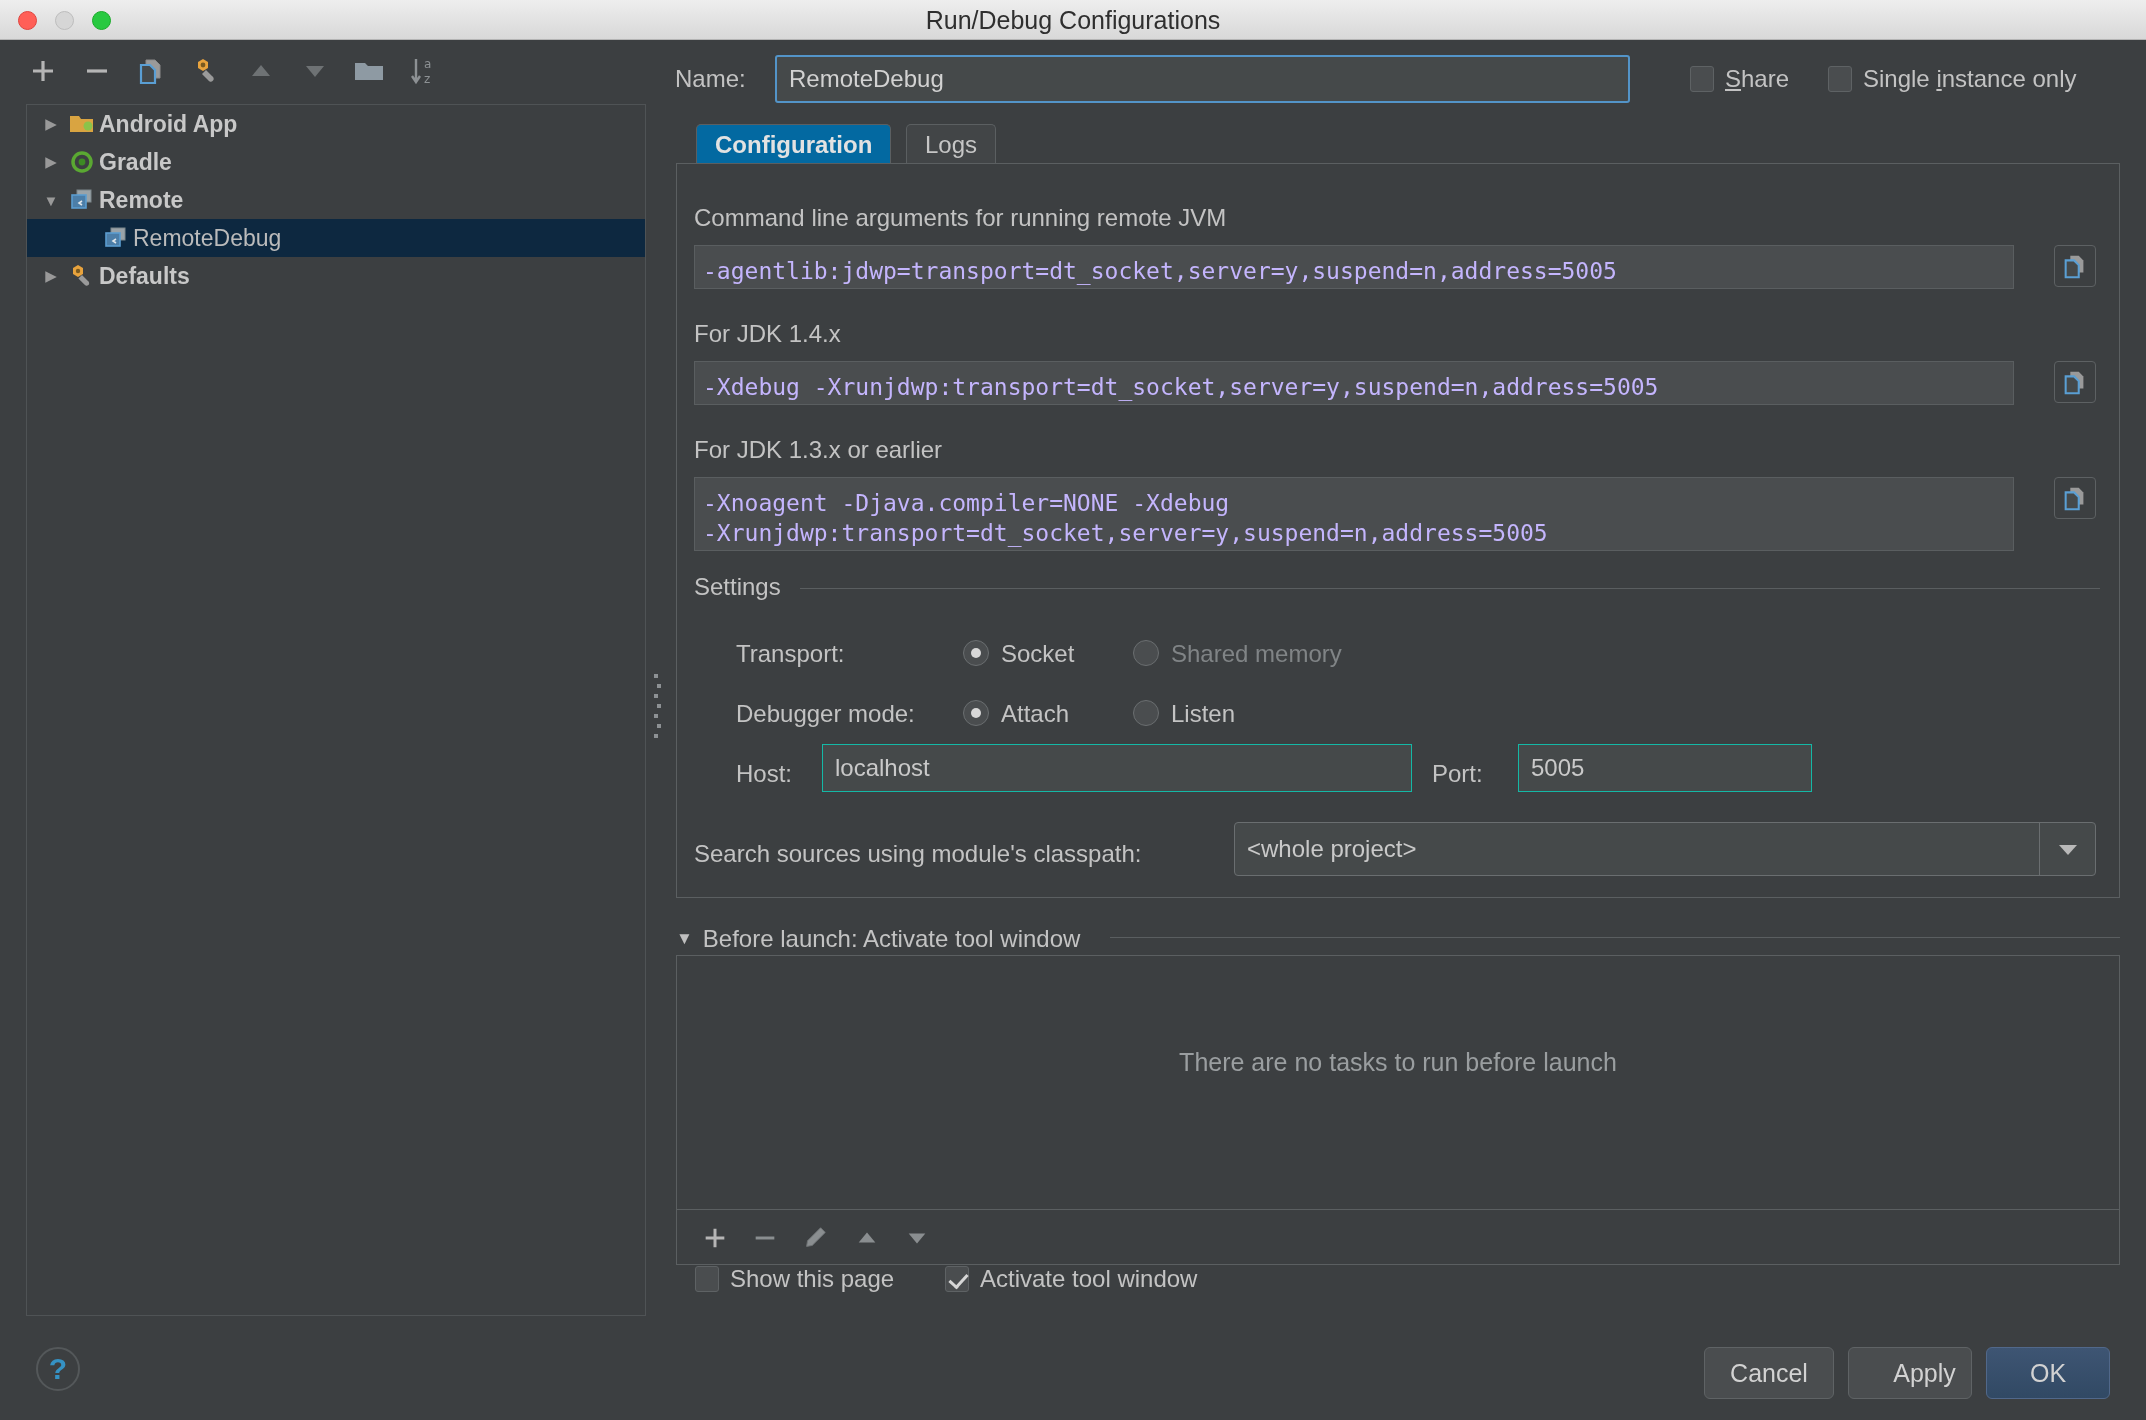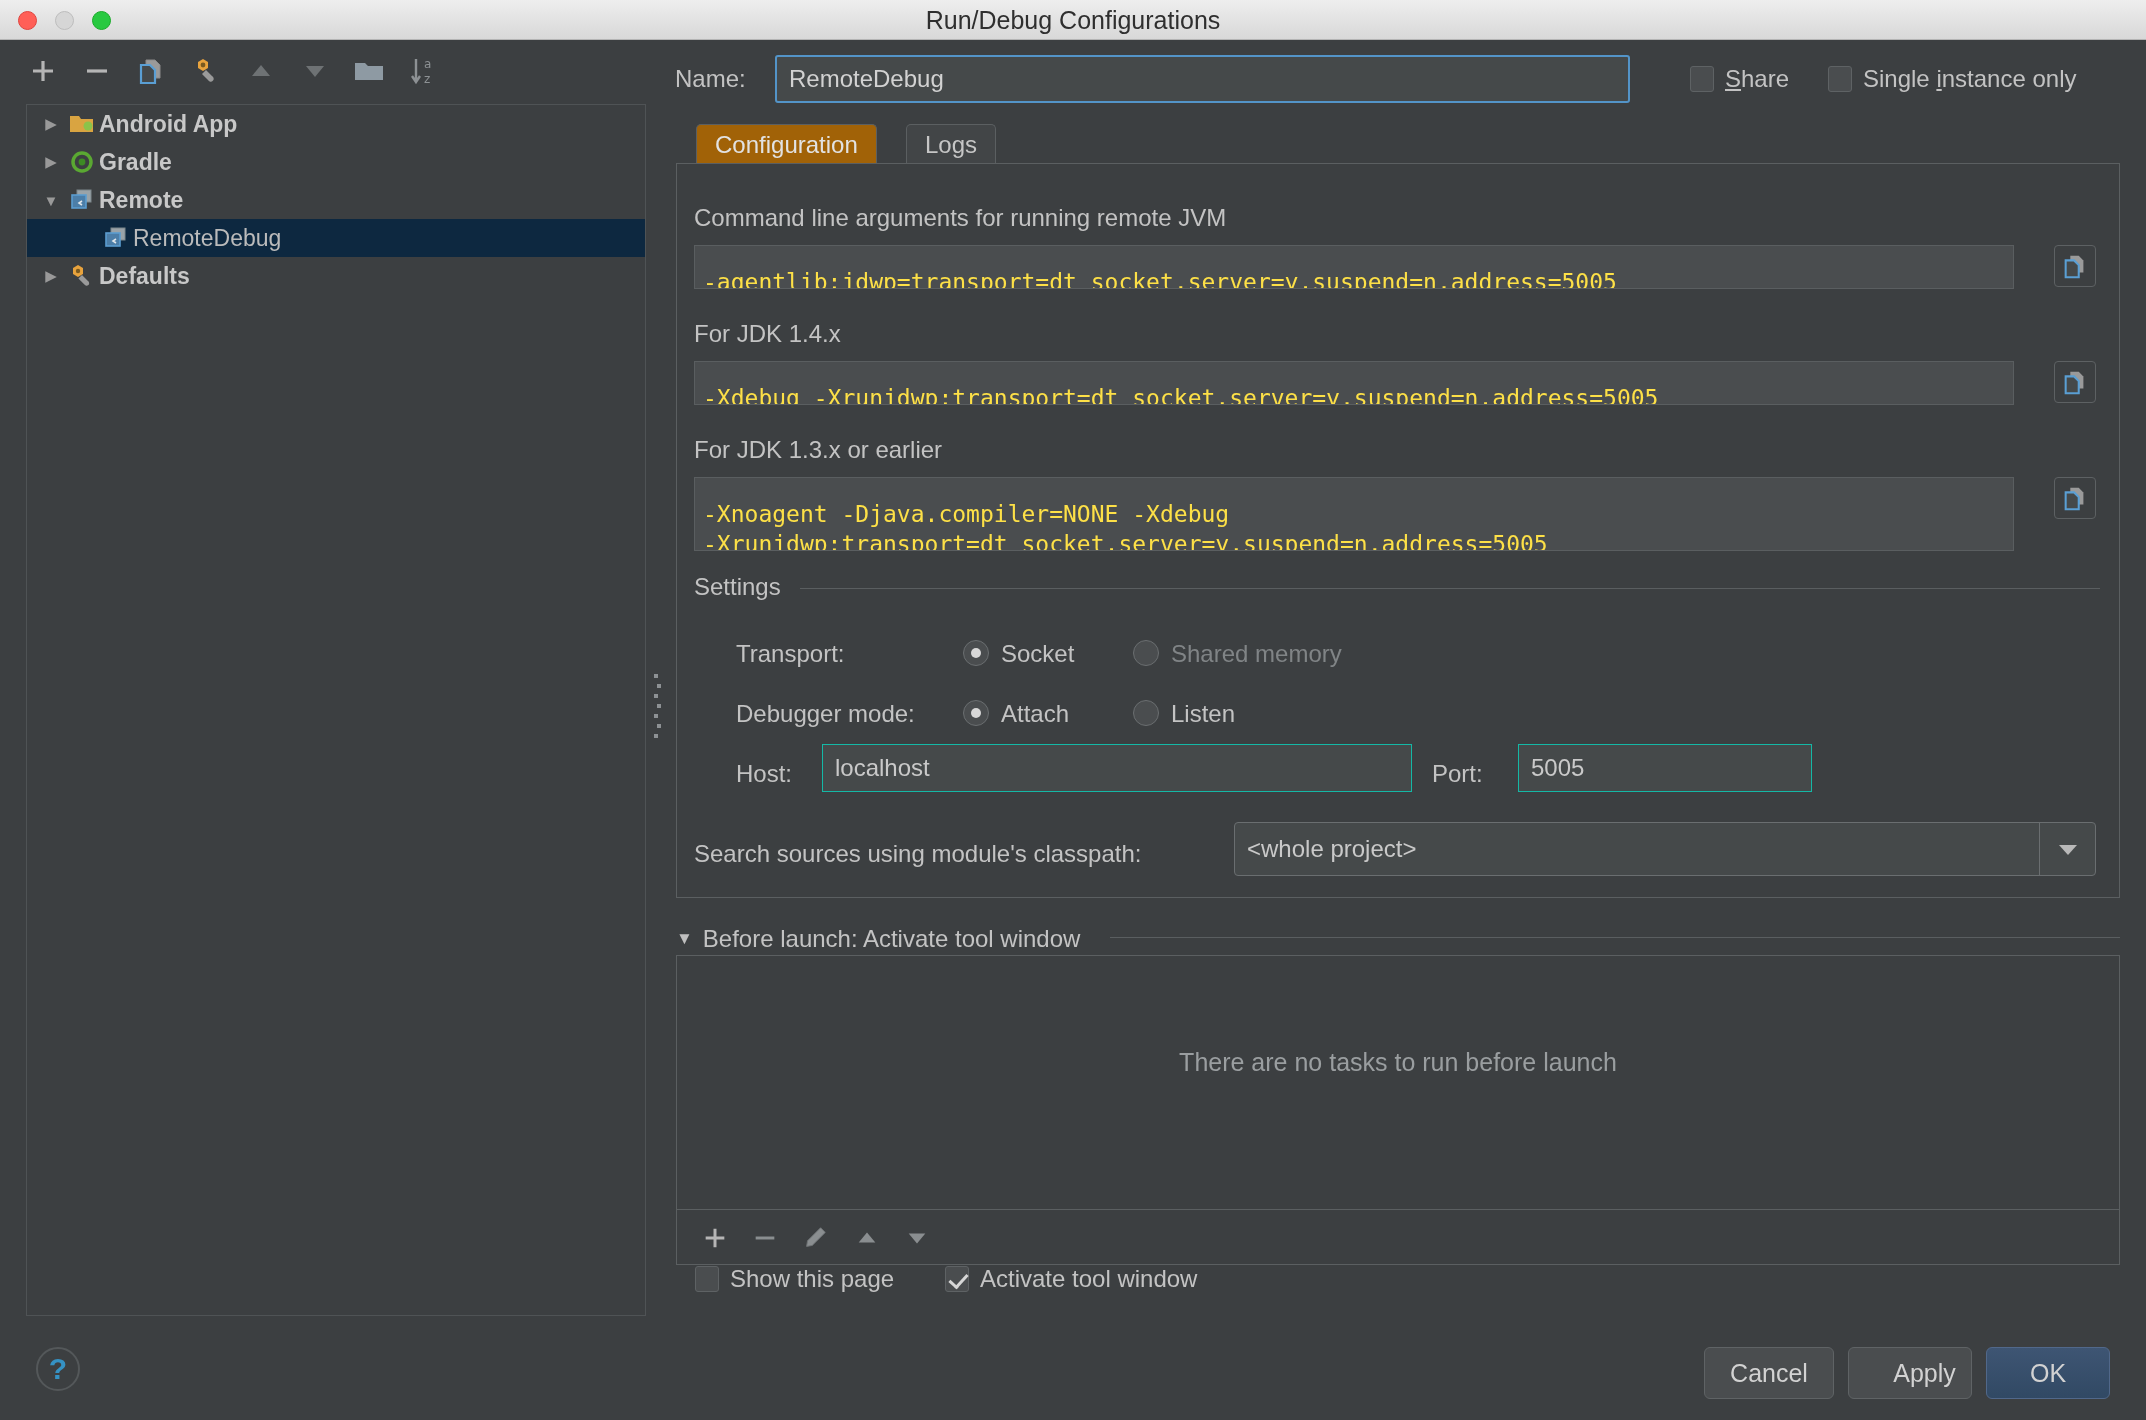--- a/index.html
+++ b/index.html
@@ -97,32 +97,32 @@
   .mn { text-decoration: underline; }
 
   
   .tabs { position: absolute; left: 690px; top: 124px; width: 1430px; height: 42px; }
   .tab {
     position: absolute; top: 0; height: 42px; line-height: 40px;
     padding: 0 18px; font-size: 24px; color: #c6c6c6;
     border: 1px solid #5b5f61; border-bottom: none;
     border-radius: 5px 5px 0 0; background: #424547;
   }
-  .tab.active { background: #a16207; color: #e2e2e2; }
+  .tab.active { background: #0369a1; color: #e2e2e2; font-weight: bold; }
 
   .content-card {
     position: absolute; left: 676px; top: 163px; width: 1444px; height: 735px;
     border: 1px solid #5b5f61; background: #3c3f41;
   }
 
   .sec-label { position: absolute; font-size: 24px; color: #c3c3c3; }
   .ro-field {
     position: absolute; background: #4a4d4f; border: 1px solid #5a5e60;
-    color: #fde047; font-family: "DejaVu Sans Mono", monospace;
-    font-size: 23px; padding: 21px 8px; line-height: 30px;
+    color: #c4b5fd; font-family: "DejaVu Sans Mono", monospace;
+    font-size: 23px; padding: 10px 8px; line-height: 30px;
     white-space: pre; overflow: hidden;
   }
   .copy-btn {
     position: absolute; width: 42px; height: 42px;
     border: 1px solid #5d6163; border-radius: 4px; background: #43464800;
     display: flex; align-items: center; justify-content: center;
   }
 
   
   .group-title { position: absolute; font-size: 24px; color: #c3c3c3; background: #3c3f41; padding-right: 10px; z-index: 2;}

